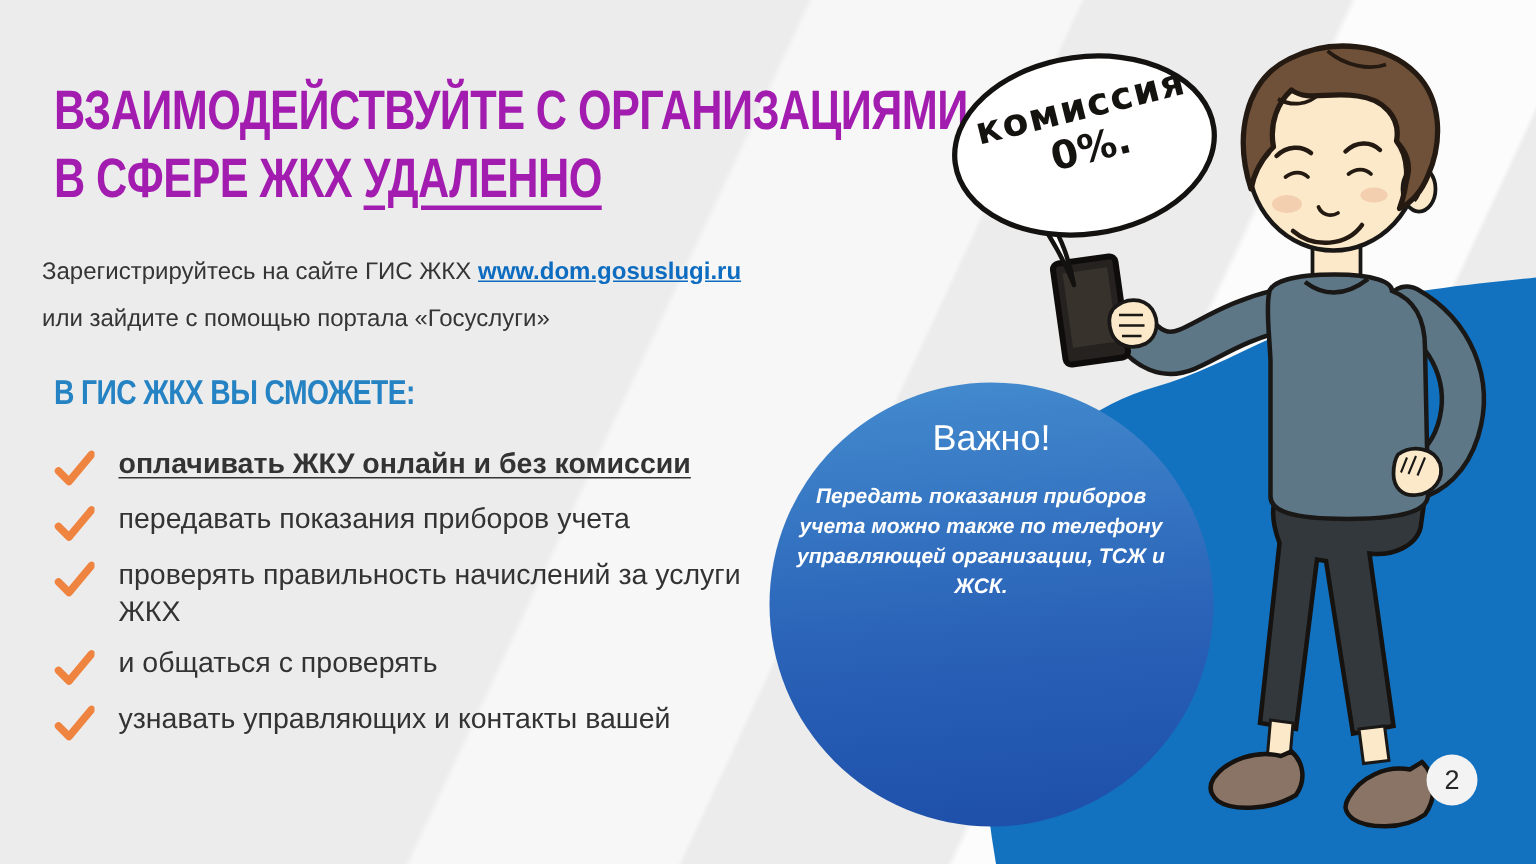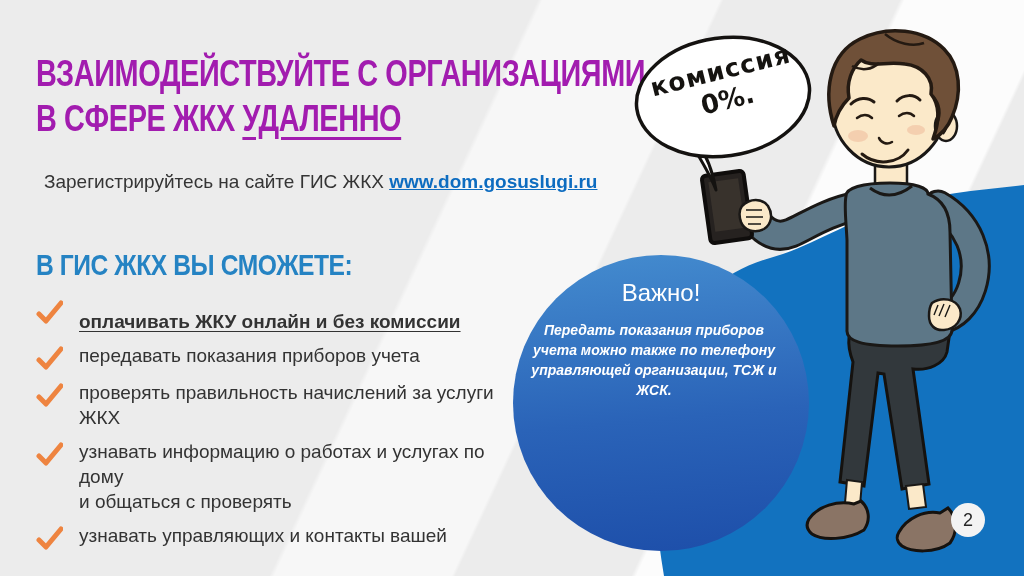--- a/index.html
+++ b/index.html
@@ -9,29 +9,29 @@
        background-image:
          linear-gradient(295deg, rgba(255,255,255,0) 18%, rgba(255,255,255,.85) 18.3%, rgba(255,255,255,.85) 30%, rgba(255,255,255,0) 30.4%),
          linear-gradient(295deg, rgba(255,255,255,0) 44%, rgba(255,255,255,.6) 44.3%, rgba(255,255,255,.6) 58%, rgba(255,255,255,0) 58.4%),
          linear-gradient(295deg, rgba(222,222,222,.7) 0%, rgba(222,222,222,0) 10%);}
   .abs{position:absolute;}
   
   .title{left:36px;top:26px;color:#a21caf;font-weight:bold;font-size:37px;line-height:45px;white-space:nowrap;}
   .cond{display:inline-block;transform:scaleX(.78);transform-origin:left center;letter-spacing:-.5px;}
   .cond2{display:inline-block;transform:scaleX(.82);transform-origin:left center;letter-spacing:-.5px;}
   .u-accent{text-decoration:underline;text-decoration-thickness:3px;text-underline-offset:6px;}
-  .intro{left:44px;top:166px;font-size:19px;line-height:31px;color:#353535;}
+  .intro{left:28px;top:166px;font-size:16px;line-height:31px;color:#353535;}
   .intro a{color:#0d6cc0;font-weight:bold;text-decoration:underline;cursor:pointer;}
-  .list-heading{left:36px;top:248px;color:#2583c3;font-weight:bold;font-size:30px;white-space:nowrap;}
+  .list-heading{left:36px;top:248px;color:#2583c3;font-weight:bold;font-size:23px;white-space:nowrap;}
   .checklist{left:36px;top:297px;width:480px;}
   .row{display:flex;align-items:flex-start;margin-bottom:9px;}
   .row svg{flex:0 0 auto;margin:3px 16px 0 0;}
   .row .txt{font-size:19px;line-height:25px;color:#333;}
   .row .txt span{display:block;}
-  .row.em .txt{font-weight:bold;text-decoration:underline;text-underline-offset:3px;margin-top:12px;}
+  .row.em .txt{font-weight:bold;text-decoration:underline;text-underline-offset:3px;}
   
   .imp{left:513px;top:255px;width:296px;height:296px;border-radius:50%;
        background:linear-gradient(175deg,#448ccf 0%,#2a63b8 55%,#1d4ea9 100%);
        color:#fff;text-align:center;z-index:2;}
   .imp h3{margin:24px 0 12px 0;font-size:24px;font-weight:normal;}
   .imp p{margin:13px 26px 0 12px;font-style:italic;font-size:14px;line-height:20px;font-weight:bold;}
   
   .bubble-text{left:648px;top:56px;width:152px;transform:rotate(-14deg);text-align:center;
        font-family:"DejaVu Sans",sans-serif;font-weight:bold;color:#151310;z-index:4;}
   .bubble-text .l1{font-size:25px;letter-spacing:1px;}
@@ -106,20 +106,21 @@
   <div class="l2">0%.</div>
 </div>
 
 <h1 class="abs title">
   <span class="cond">ВЗАИМОДЕЙСТВУЙТЕ С ОРГАНИЗАЦИЯМИ</span><br>
   <span class="cond"><span>В СФЕРЕ ЖКХ </span><span class="u-accent">УДАЛЕННО</span></span>
 </h1>
 
 <div class="abs intro">
   <div><span>Зарегистрируйтесь на сайте ГИС ЖКХ </span><a>www.dom.gosuslugi.ru</a></div>
+  <div>или зайдите с помощью портала «Госуслуги»</div>
 </div>
 
 <div class="abs list-heading">
   <span class="cond2">В ГИС ЖКХ ВЫ СМОЖЕТЕ:</span>
 </div>
 
 <div class="abs checklist">
   <div class="row em">
     <svg width="27" height="25" viewBox="0 0 27 25">
         <path d="M3,14 L10,21 L25,3" fill="none" stroke="#ee8440" stroke-width="5" stroke-linecap="round" stroke-linejoin="round"></path>
@@ -142,21 +143,20 @@
       </svg>
     <div class="txt">
         <span>проверять правильность начислений за услуги ЖКХ</span>
       </div>
   </div>
   <div class="row">
     <svg width="27" height="25" viewBox="0 0 27 25">
         <path d="M3,14 L10,21 L25,3" fill="none" stroke="#ee8440" stroke-width="5" stroke-linecap="round" stroke-linejoin="round"></path>
       </svg>
     <div class="txt">
-        <span>узнавать информацию о работах и услугах по дому</span>
         <span>и общаться с проверять</span>
       </div>
   </div>
   <div class="row">
     <svg width="27" height="25" viewBox="0 0 27 25">
         <path d="M3,14 L10,21 L25,3" fill="none" stroke="#ee8440" stroke-width="5" stroke-linecap="round" stroke-linejoin="round"></path>
       </svg>
     <div class="txt">
         <span>узнавать управляющих и контакты вашей</span>
       </div>

